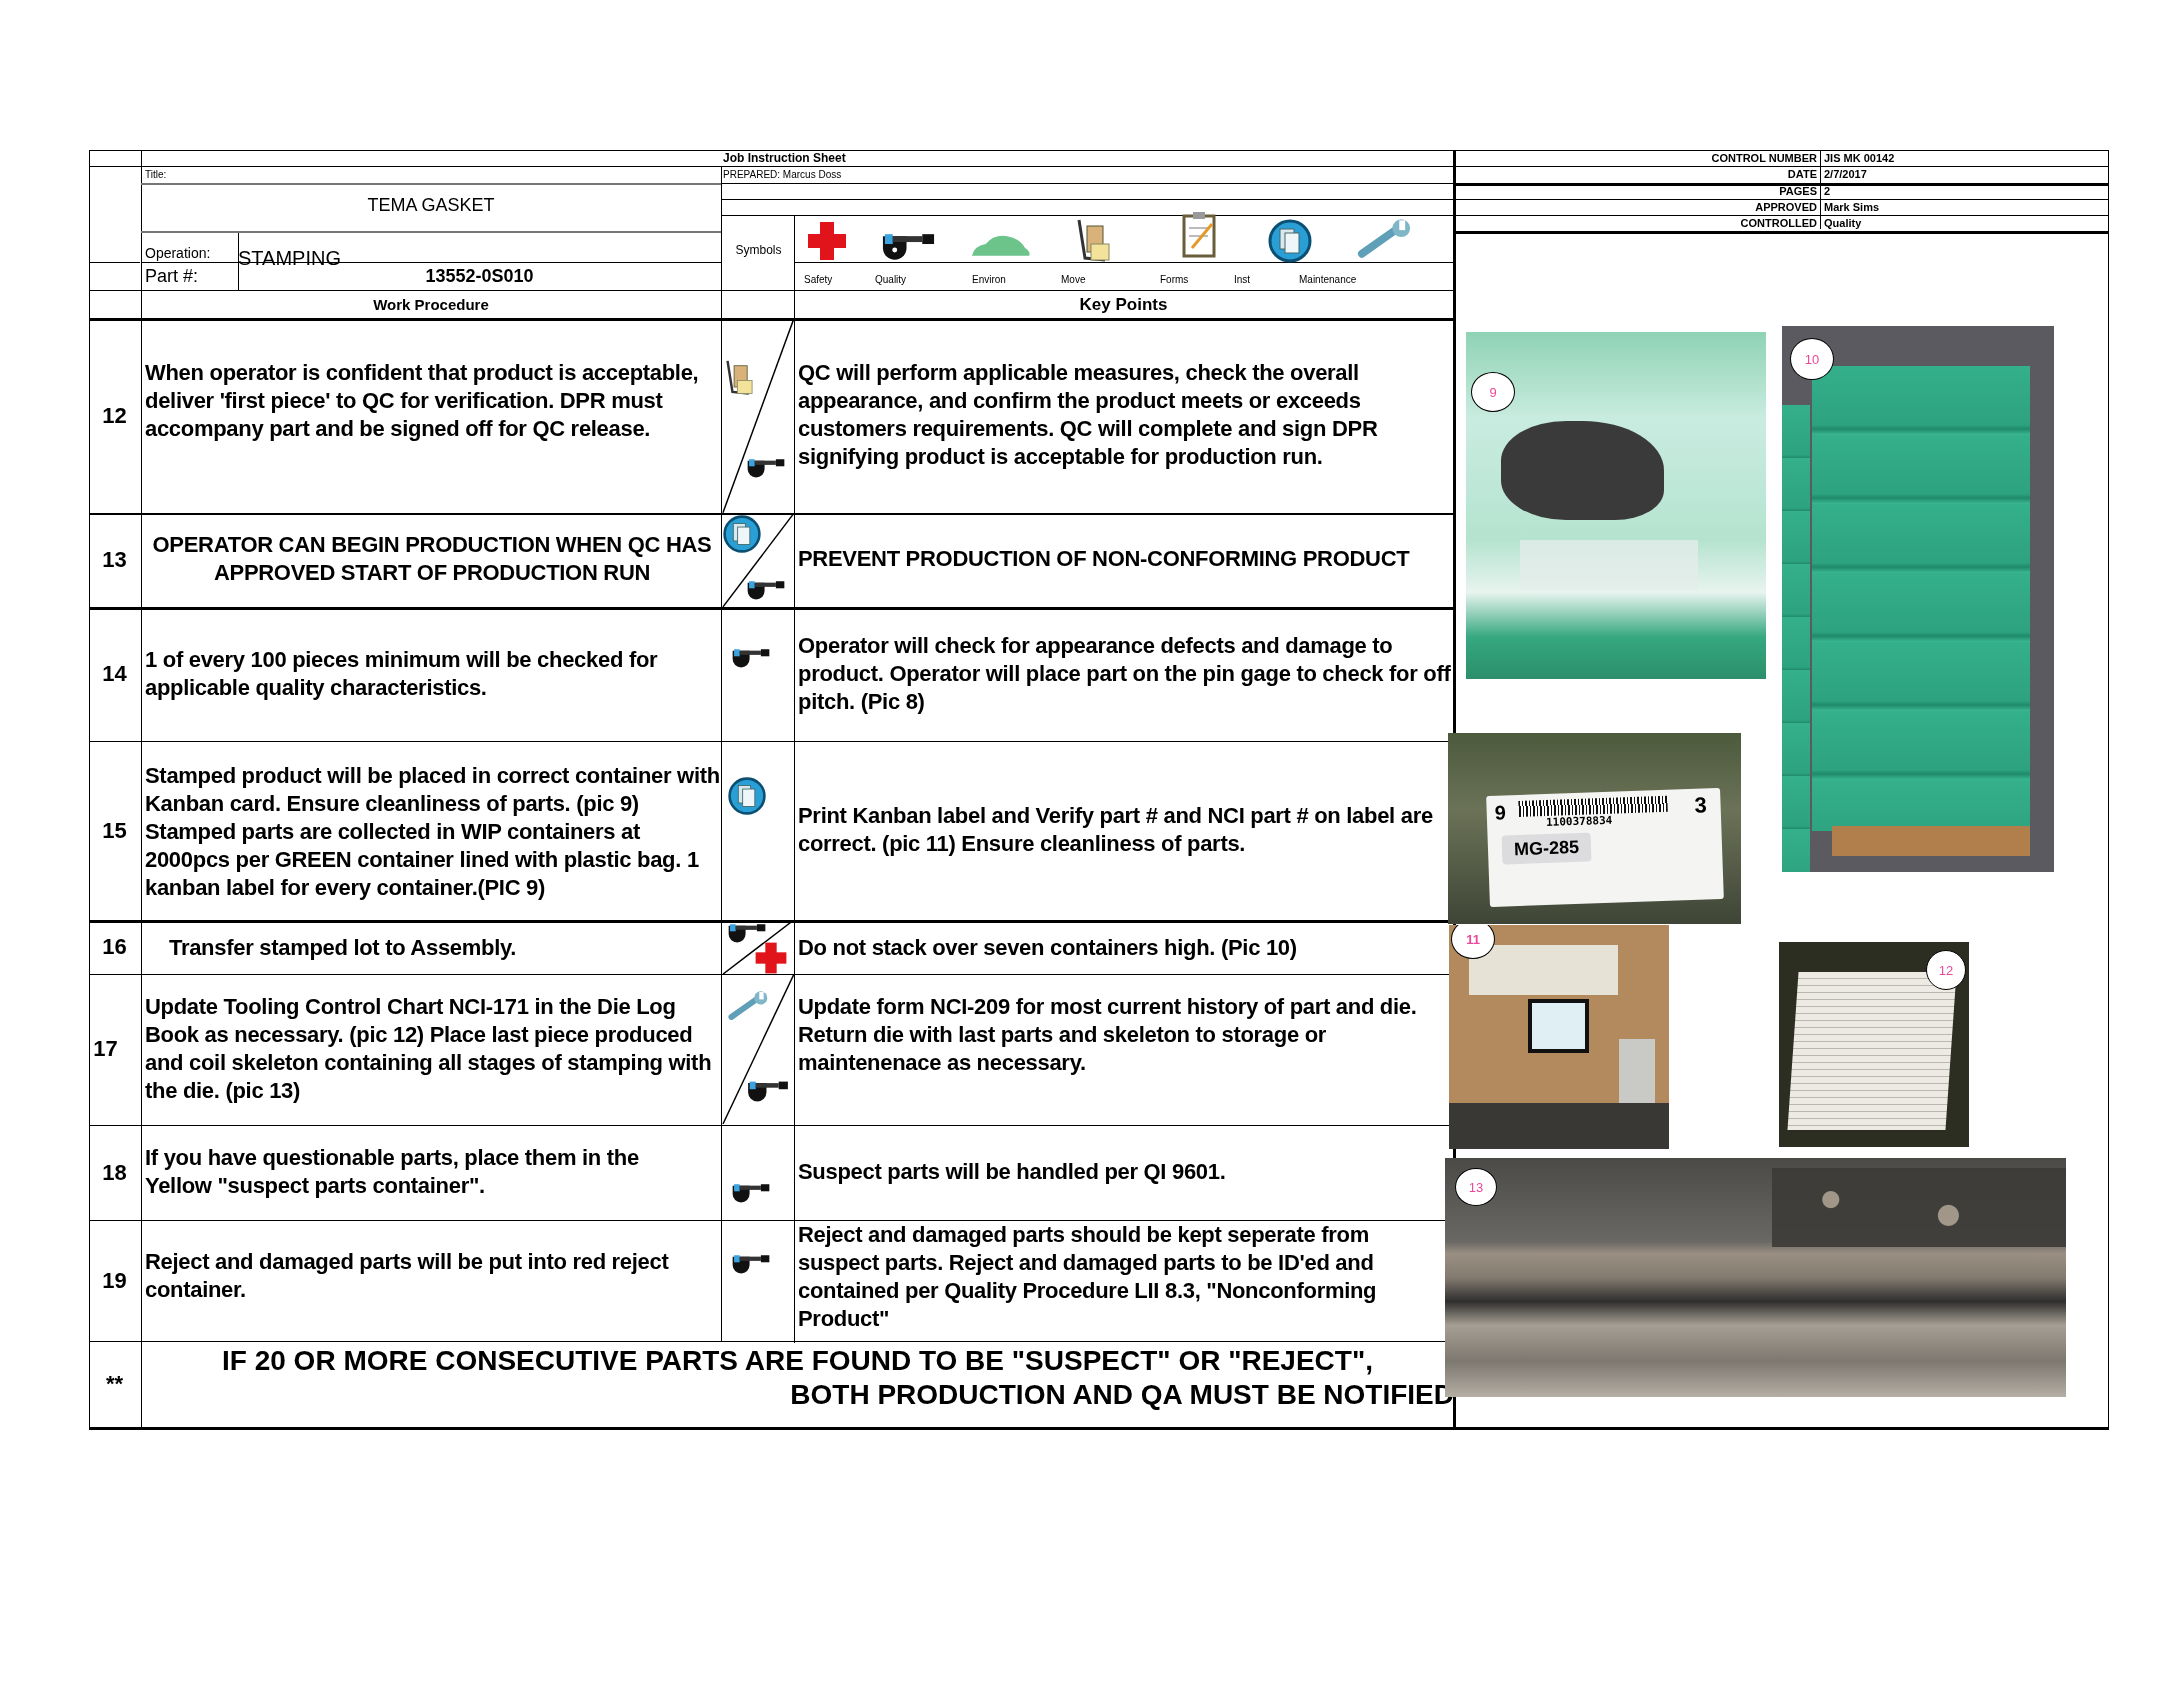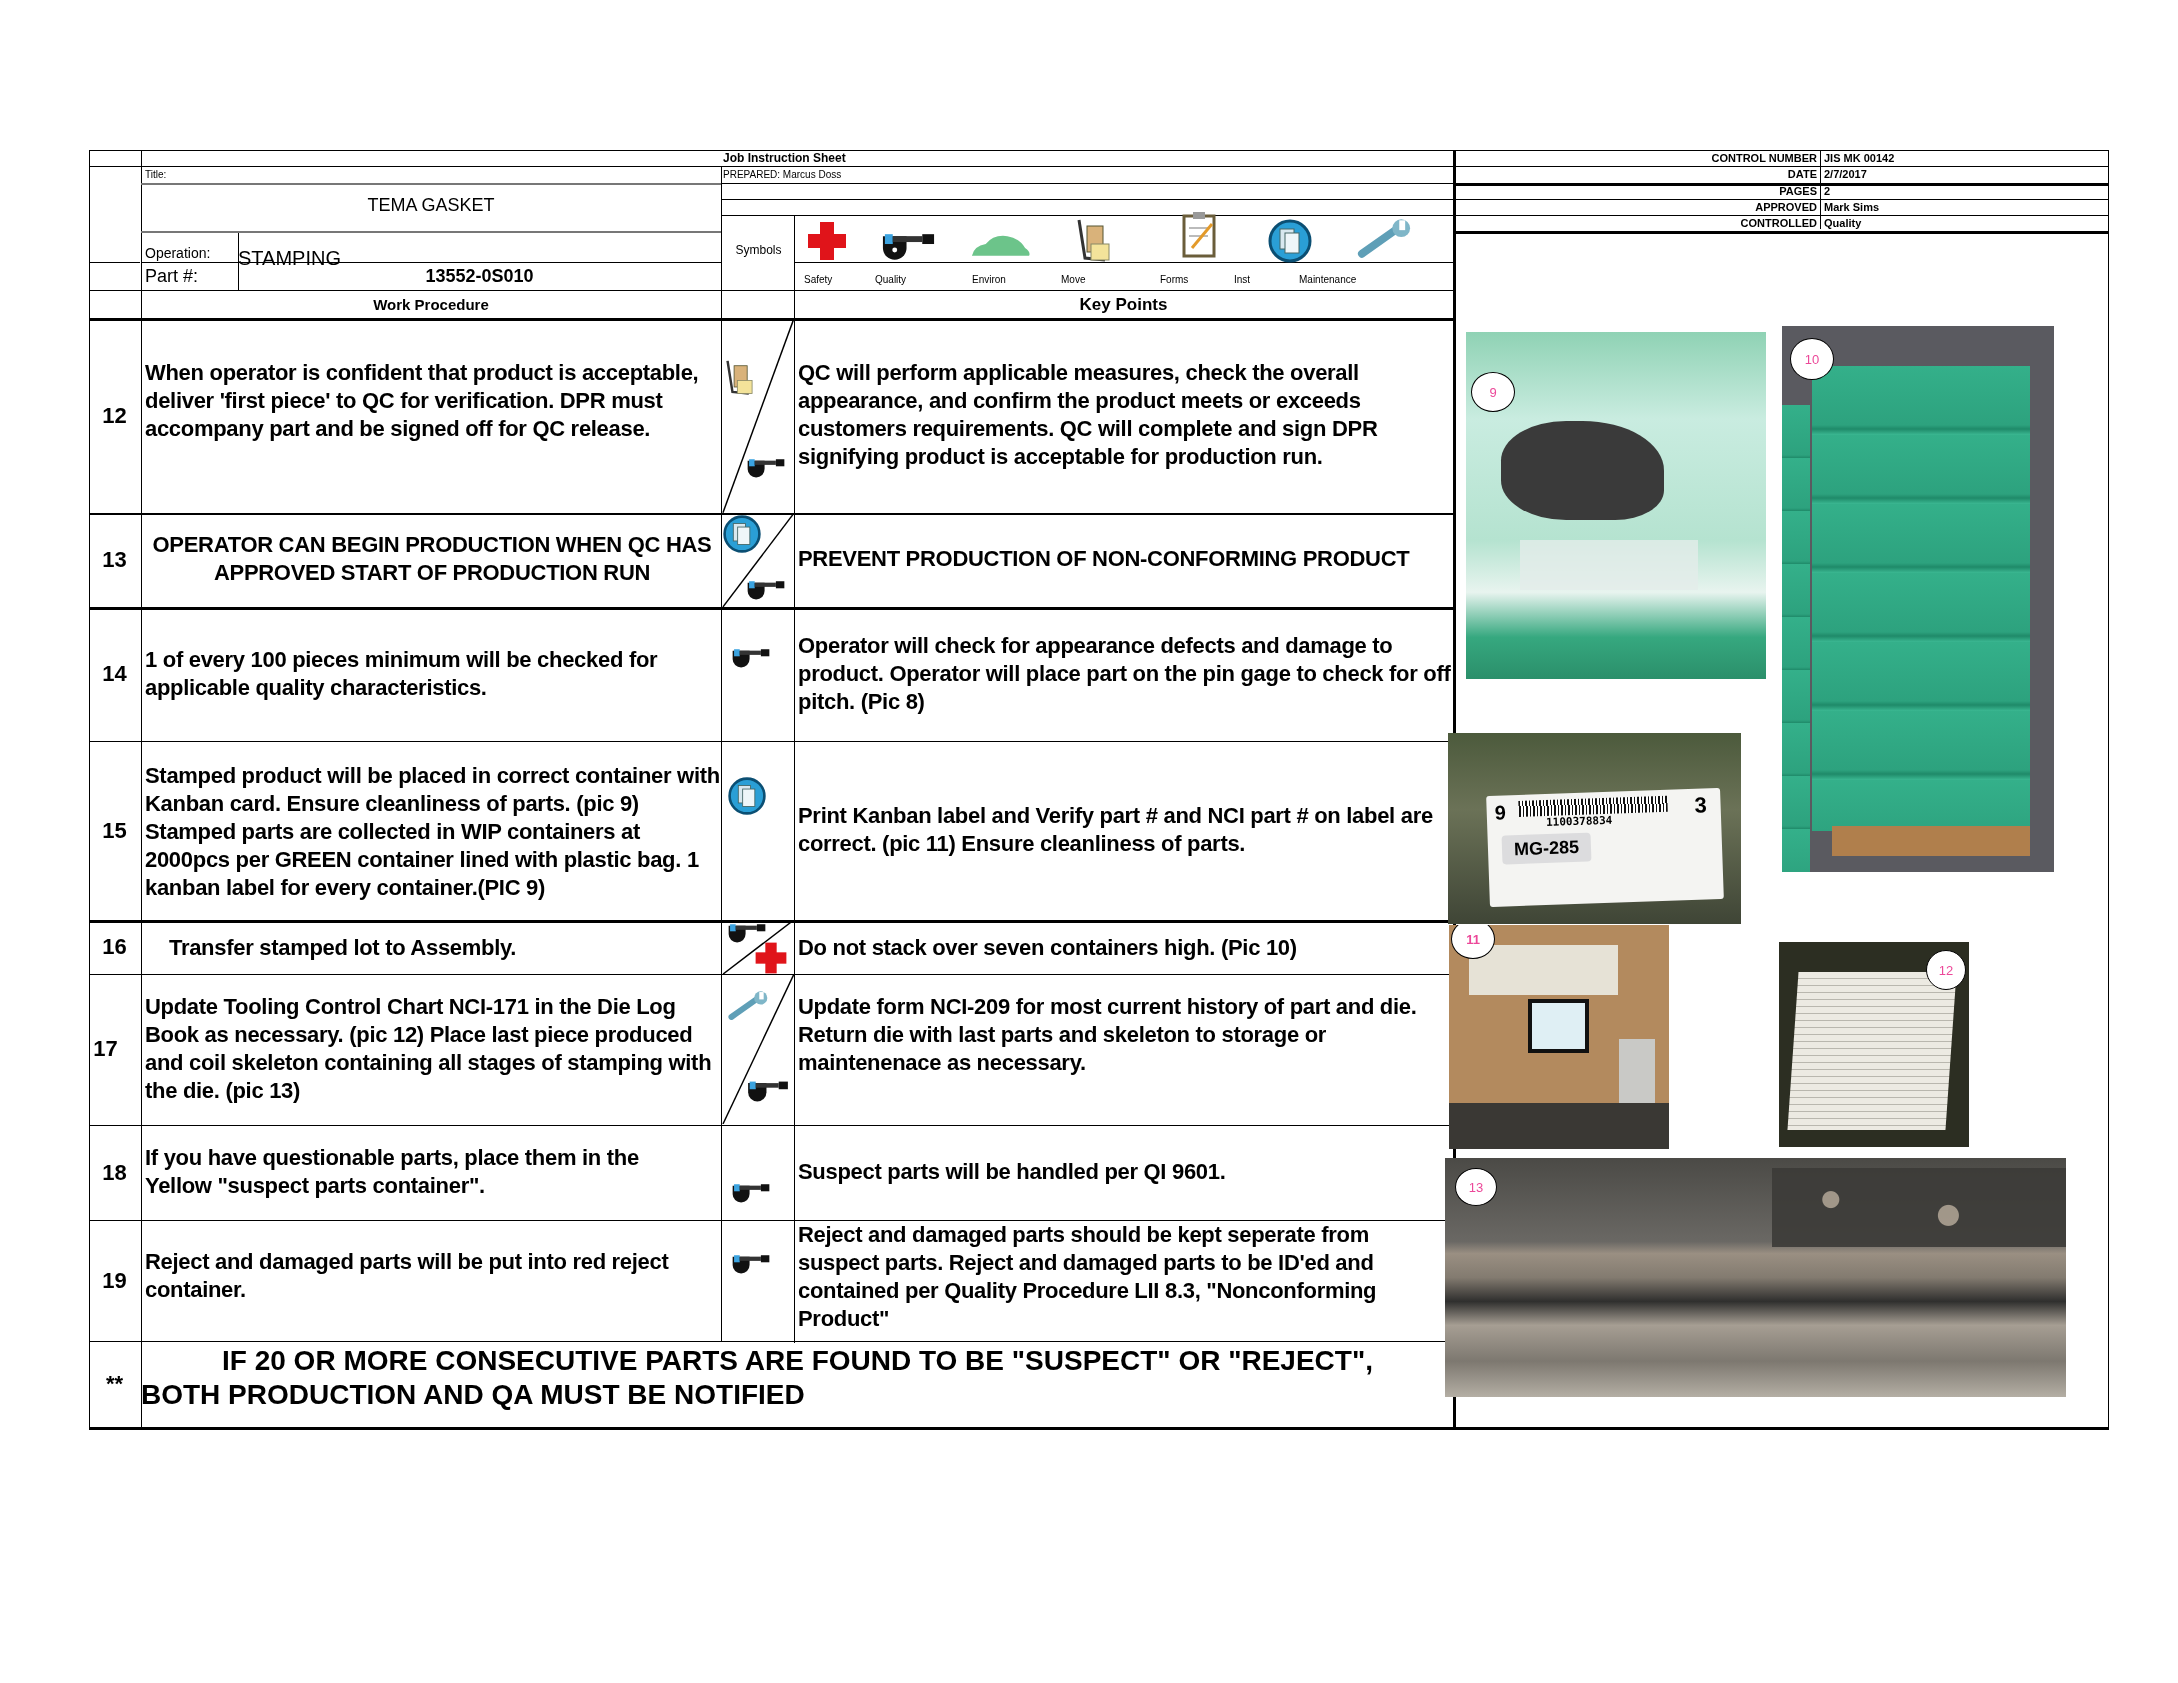--- a/index.html
+++ b/index.html
@@ -267,21 +267,21 @@
       <rect x="6" y="6" width="8" height="10" fill="#3ba3e0"></rect>
     <rect x="14" y="8" width="30" height="6" fill="#333"></rect>
       <rect x="44" y="6" width="12" height="10" fill="#111"></rect>
   </svg>
   <div class="abs cell-text" style="left:798px;top:1221px;width:653px;">Reject and damaged parts should be kept seperate from suspect parts.  Reject and damaged parts to be ID'ed and contained per Quality Procedure LII 8.3, "Nonconforming Product"</div>
 </div>
 
 <div>
   <div class="abs num" style="left:89px;top:1341px;width:51px;height:85px;">**</div>
   <div class="abs b" style="left:141px;top:1344px;width:1313px;text-align:center;font-size:28px;line-height:34px;">IF 20 OR MORE CONSECUTIVE PARTS ARE FOUND TO BE "SUSPECT" OR "REJECT",</div>
-  <div class="abs b" style="left:141px;top:1378px;width:1313px;text-align:left;font-size:28px;line-height:34px;">BOTH PRODUCTION AND QA MUST BE NOTIFIED</div>
+  <div class="abs b" style="left:141px;top:1378px;width:1313px;text-align:right;font-size:28px;line-height:34px;">BOTH PRODUCTION AND QA MUST BE NOTIFIED</div>
 </div>
 
 <div class="photo" style="left:1466px;top:332px;width:300px;height:347px;background:linear-gradient(180deg,#8fd2b4 0%,#c9ece0 25%,#b5e3d0 60%,#e8f4ef 75%,#36a87f 88%,#2b8f6a 100%);">
   <div class="abs" style="left:35px;top:89px;width:163px;height:99px;background:#3a3a3a;border-radius:40% 50% 30% 40%;"></div>
   <div class="abs" style="left:54px;top:208px;width:178px;height:50px;background:#e4ecea;opacity:0.8;"></div>
   <div class="badge" style="left:5px;top:40px;width:42px;height:38px;">9</div>
 </div>
 
 <div class="photo" style="left:1782px;top:326px;width:272px;height:546px;background:#5a5a60;">
   <div class="abs" style="left:30px;top:40px;width:218px;height:465px;background:repeating-linear-gradient(180deg,#34b08a 0px,#2da27e 59px,#1f8a69 63px,#3bb892 69px);"></div>

